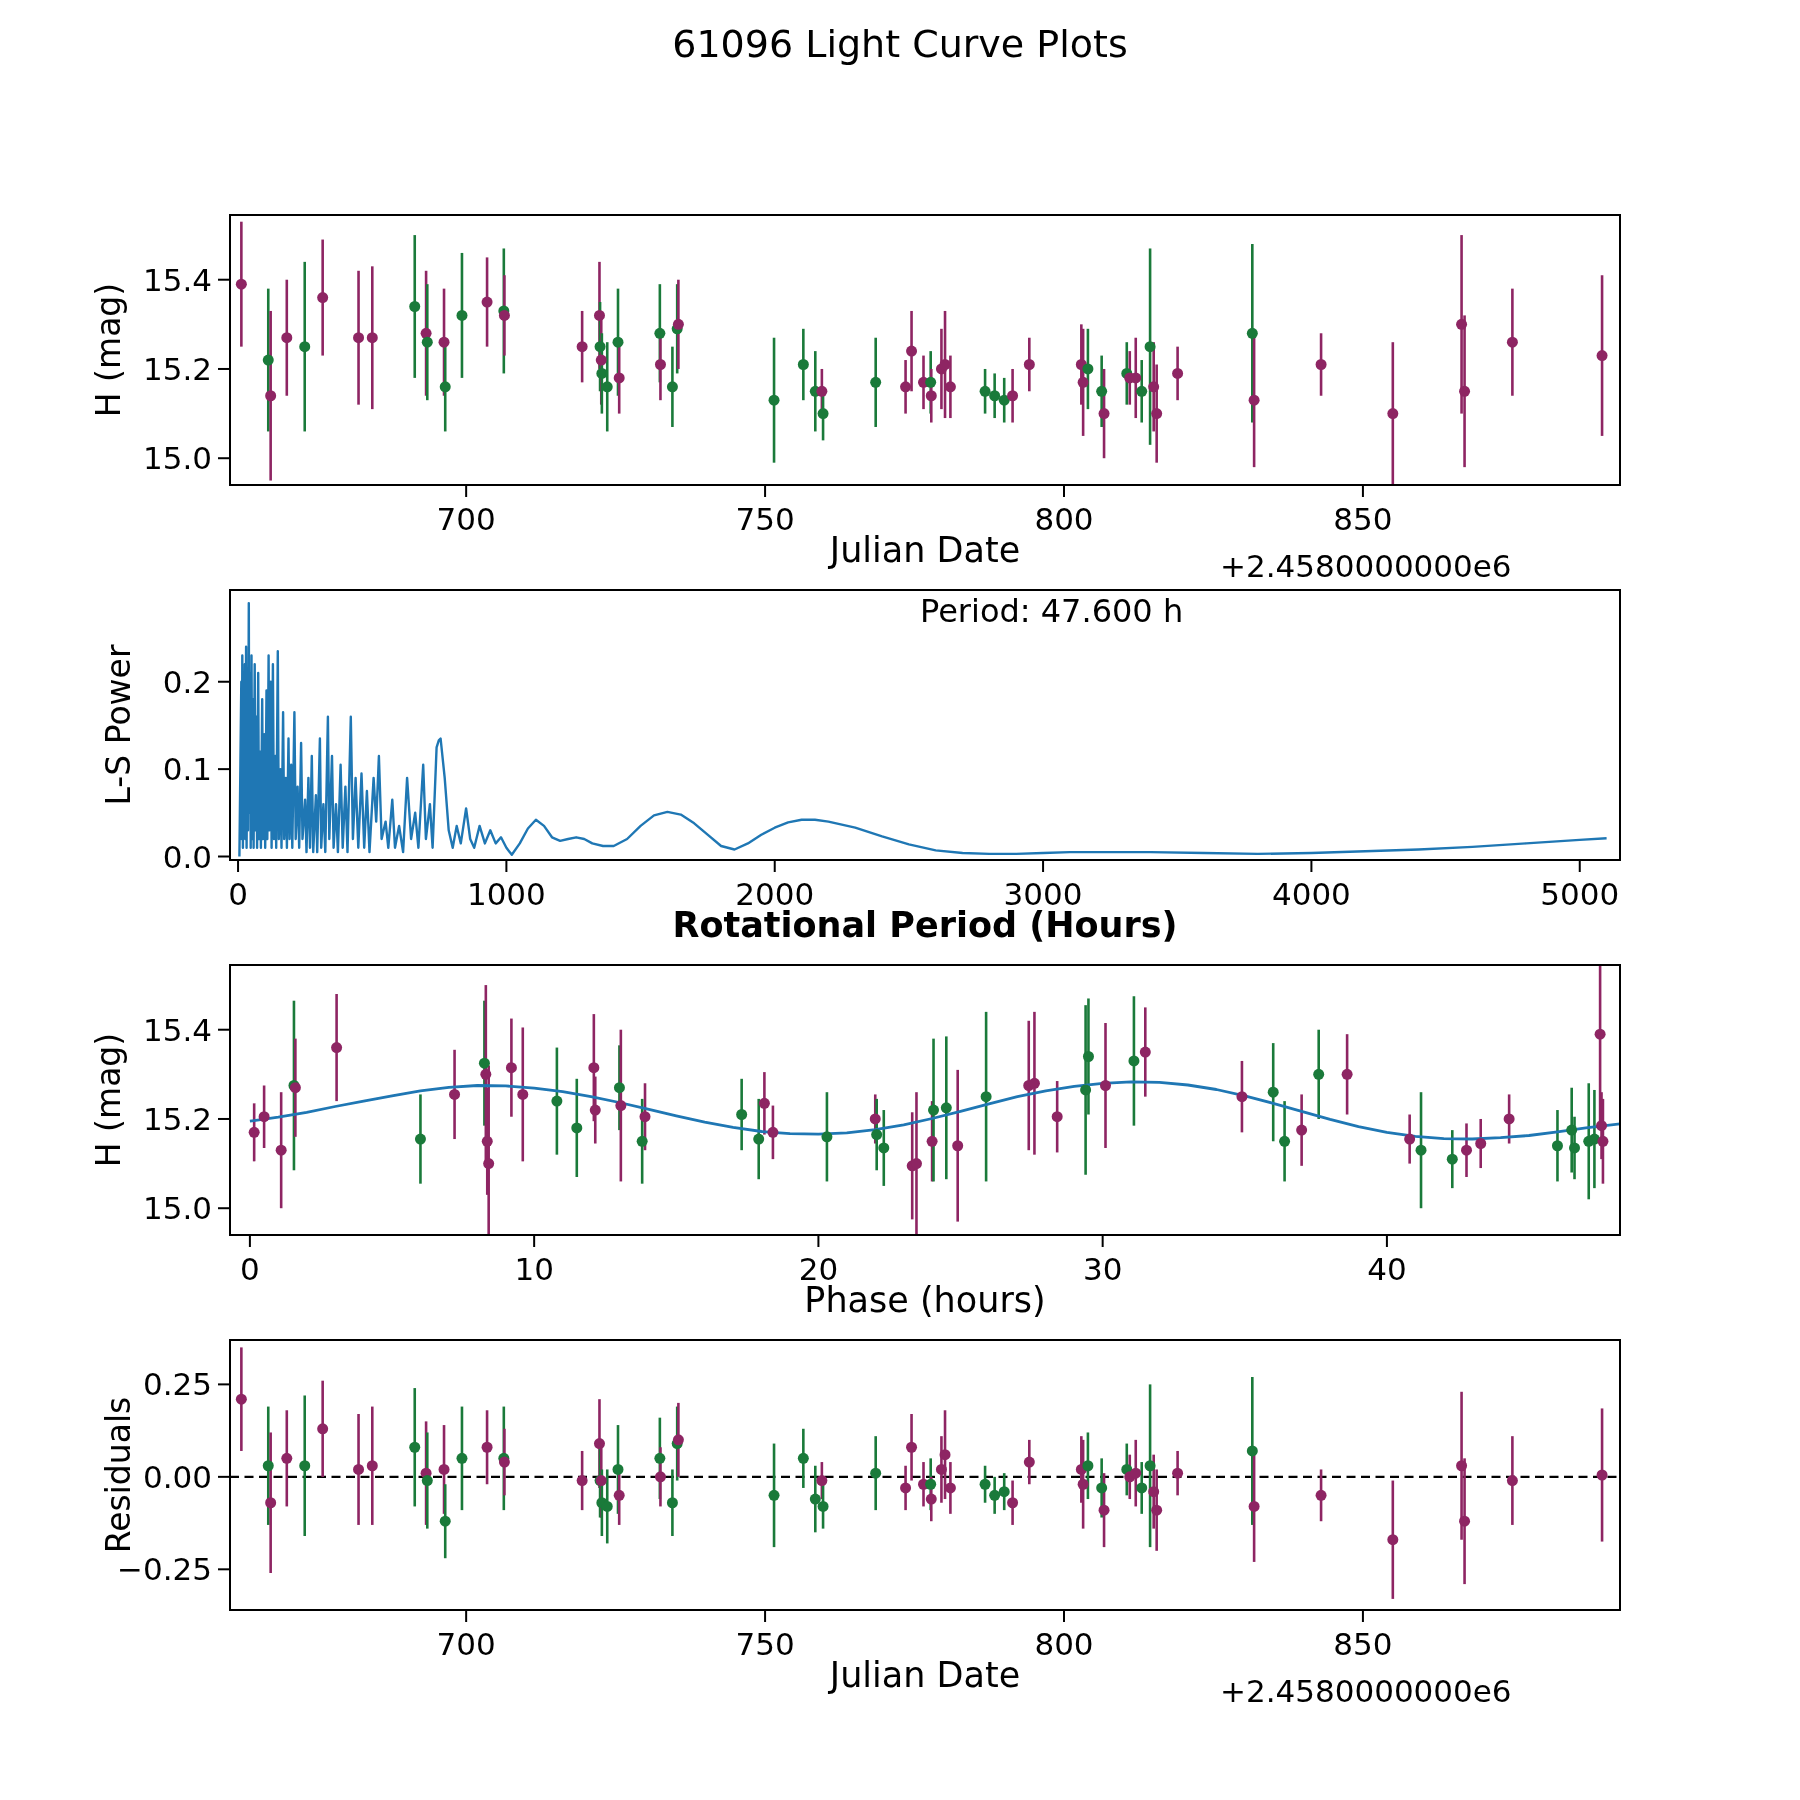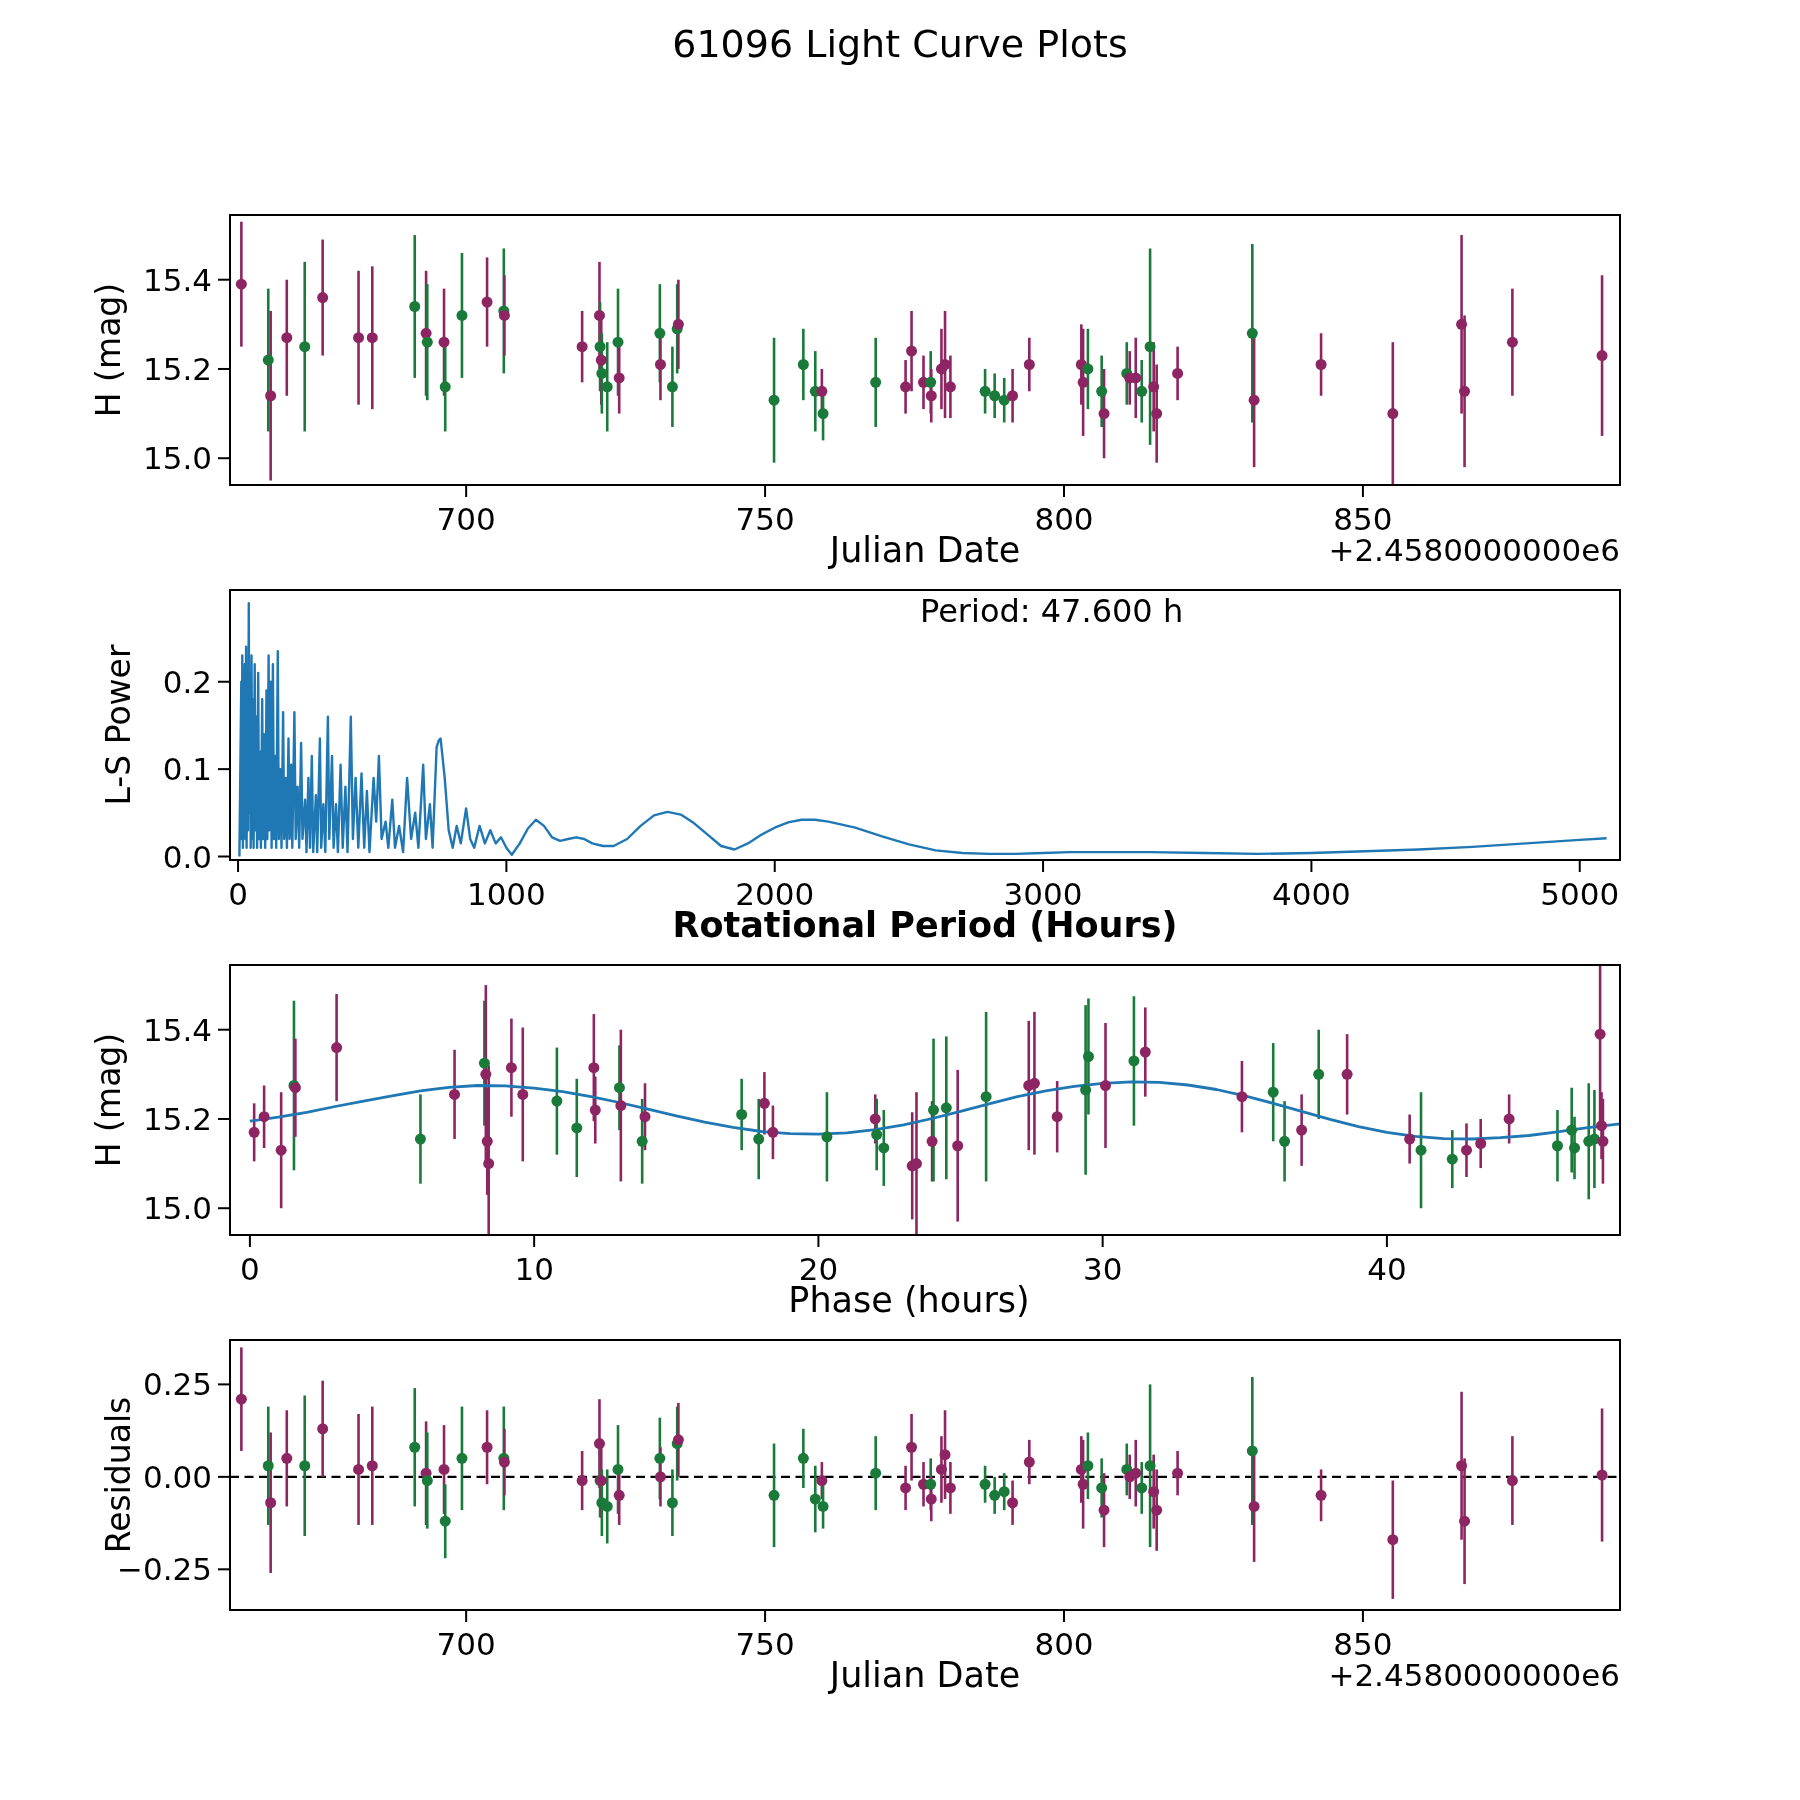--- a/index.html
+++ b/index.html
@@ -11,21 +11,21 @@
   #chart-svg{position:absolute;left:0;top:0;}
   .fig-title{
     position:absolute;left:0;top:22px;width:1800px;text-align:center;
     font-size:38px;color:#000;
   }
   .xaxis-title{position:absolute;text-align:center;font-size:35px;color:#000;}
   .yaxis-title{
     position:absolute;font-size:33px;color:#000;white-space:nowrap;
     transform:translate(-50%,-50%) rotate(-90deg);
   }
-  .offset-text{position:absolute;font-size:31px;color:#000;text-align:right;}
+  .offset-text{position:absolute;font-size:31px;color:#000;margin-top:16px;}
   .annotation{position:absolute;font-size:32px;color:#000;white-space:nowrap;}
 </style>
 </head>
 <body>
 
 <div id="figure">
   <svg id="chart-svg" width="1800" height="1800">
       <g>
         <clipPath id="clip0">
           <rect x="230" y="215" width="1390" height="270"></rect>
@@ -567,18 +567,18 @@
 
   <div class="yaxis-title" style="left:108px;top:350px;">H (mag)</div>
   <div class="xaxis-title" style="left:230px;top:530px;width:1390px;">Julian Date</div>
   <div class="offset-text" style="left:1220px;top:532px;width:400px;">+2.4580000000e6</div>
 
   <div class="yaxis-title" style="left:118px;top:725px;">L-S Power</div>
   <div class="xaxis-title" style="left:230px;top:905px;width:1390px;font-weight:bold;">Rotational Period (Hours)</div>
   <div class="annotation" style="left:920px;top:592px;">Period: 47.600 h</div>
 
   <div class="yaxis-title" style="left:108px;top:1100px;">H (mag)</div>
-  <div class="xaxis-title" style="left:214px;top:1280px;width:1390px;">Phase (hours)</div>
+  <div class="xaxis-title" style="left:230px;top:1280px;width:1390px;">Phase (hours)</div>
 
   <div class="yaxis-title" style="left:118px;top:1475px;">Residuals</div>
   <div class="xaxis-title" style="left:230px;top:1655px;width:1390px;">Julian Date</div>
   <div class="offset-text" style="left:1220px;top:1657px;width:400px;">+2.4580000000e6</div>
 </div>
 
 </body></html>

